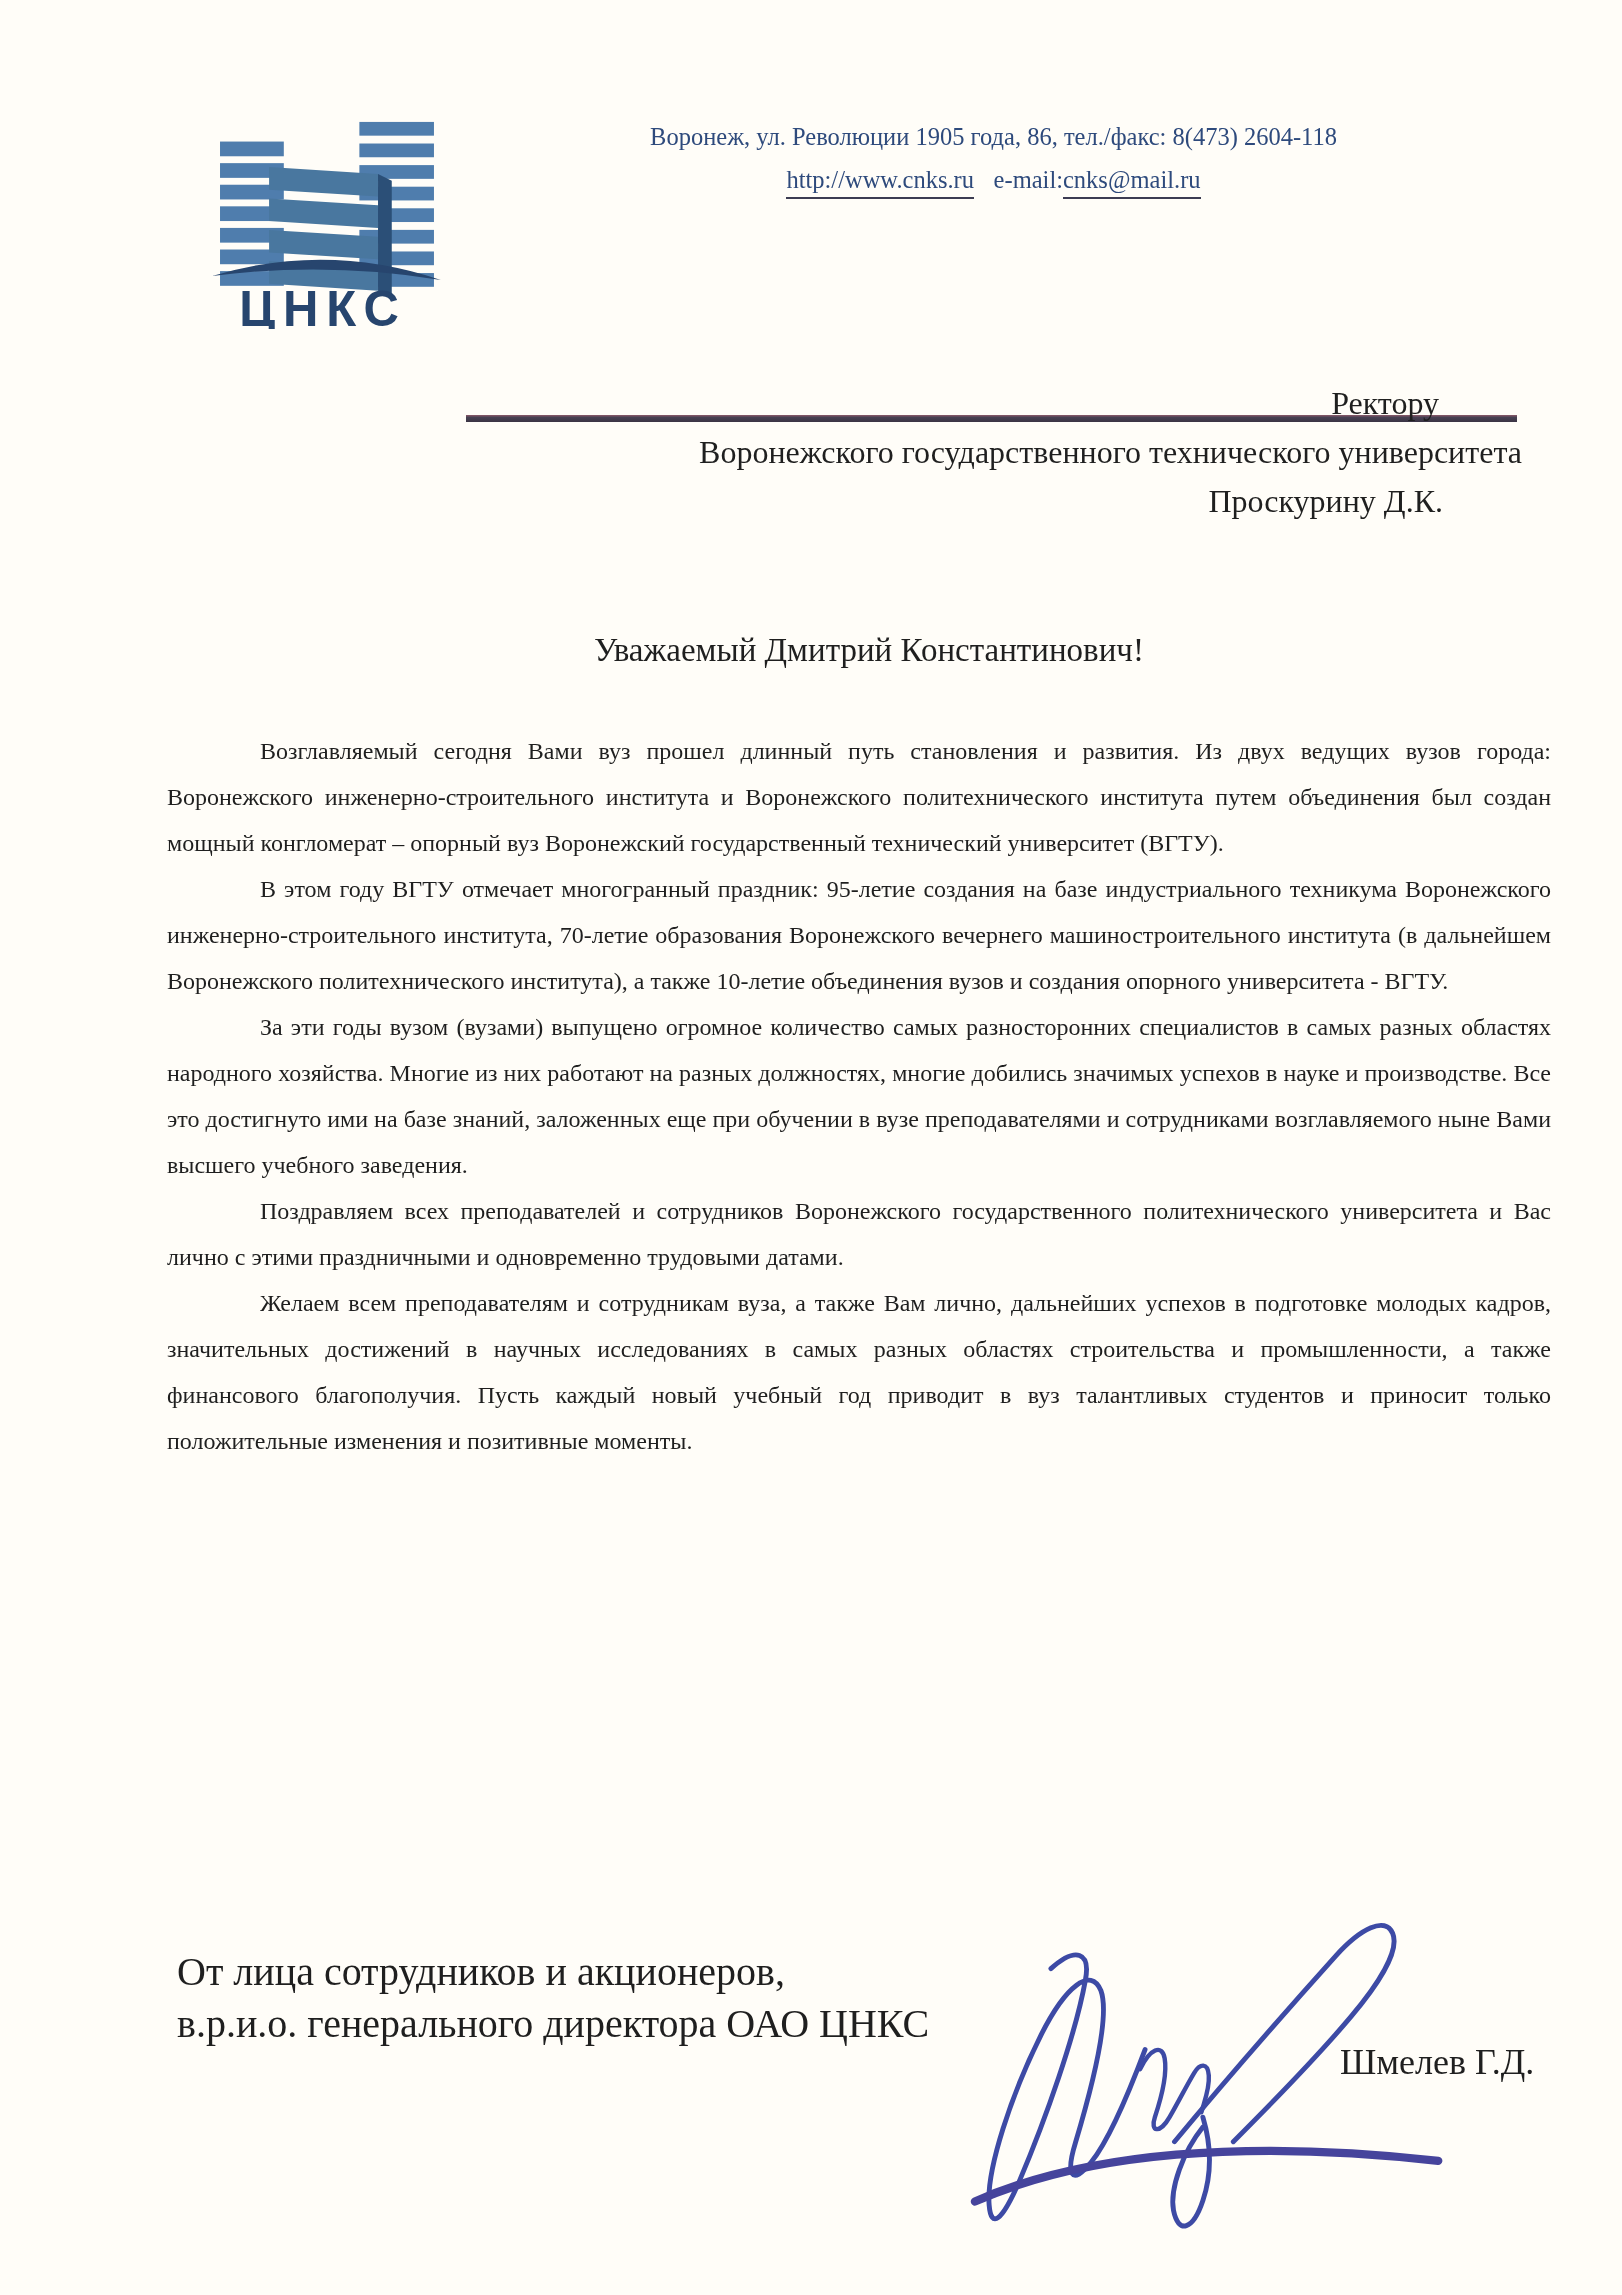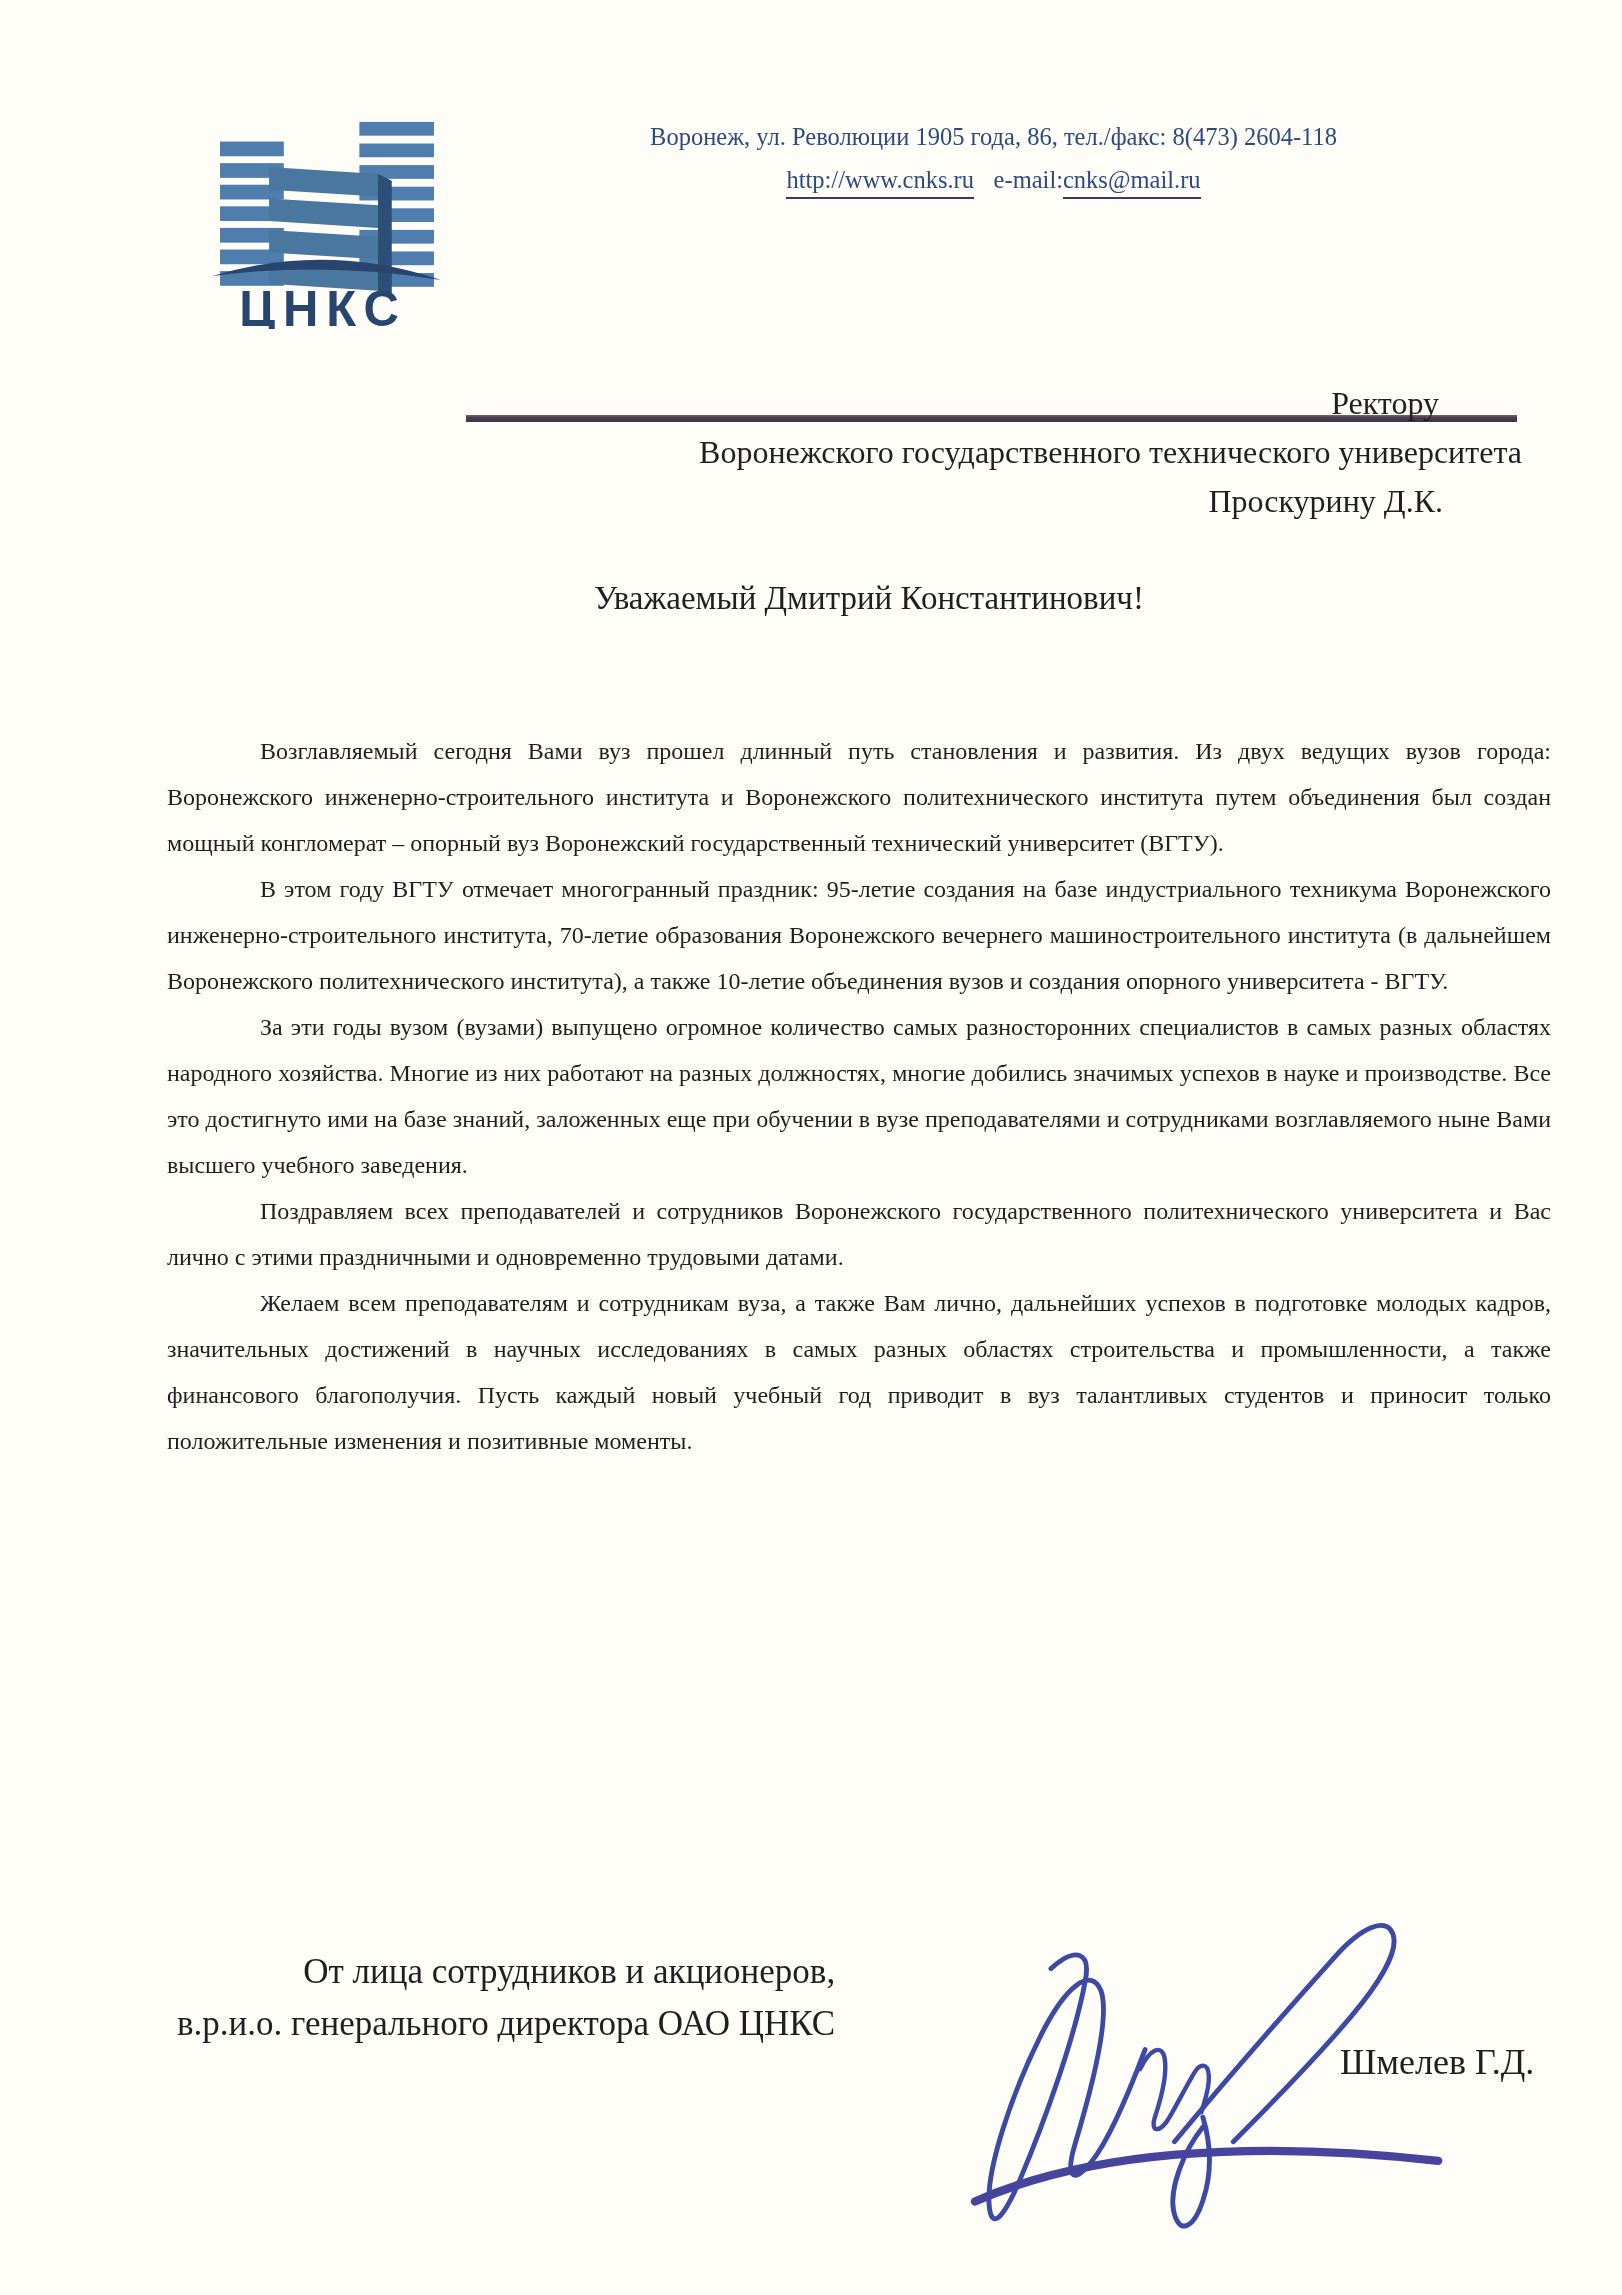--- a/index.html
+++ b/index.html
@@ -32,33 +32,33 @@
   }
   
   .recipient{
     position:absolute;top:379px;right:101px;width:1031px;
     font-size:32px;line-height:49px;text-align:right;
   }
   .recipient .r1{padding-right:83px;}
   .recipient .r3{padding-right:79px;}
   
   .salutation{
-    position:absolute;top:580px;left:177px;width:1384px;
+    position:absolute;top:632px;left:177px;width:1384px;
     font-size:33px;text-align:center;
   }
   
   .letter-body{
     position:absolute;top:728px;left:167px;width:1384px;
     font-size:24px;line-height:46px;text-align:justify;
   }
   .letter-body p{margin:0;text-indent:93px;}
   
   .closing-lines{
     position:absolute;top:1946px;left:177px;
-    font-size:35px;line-height:52px;text-align:right;
+    font-size:40px;line-height:52px;
   }
   .signer{
     position:absolute;top:2041px;left:1340px;width:206px;
     font-size:36px;
   }
   .signature{position:absolute;left:923px;top:1900px;width:550px;height:353px;}
 </style>
 </head>
 <body>
 

